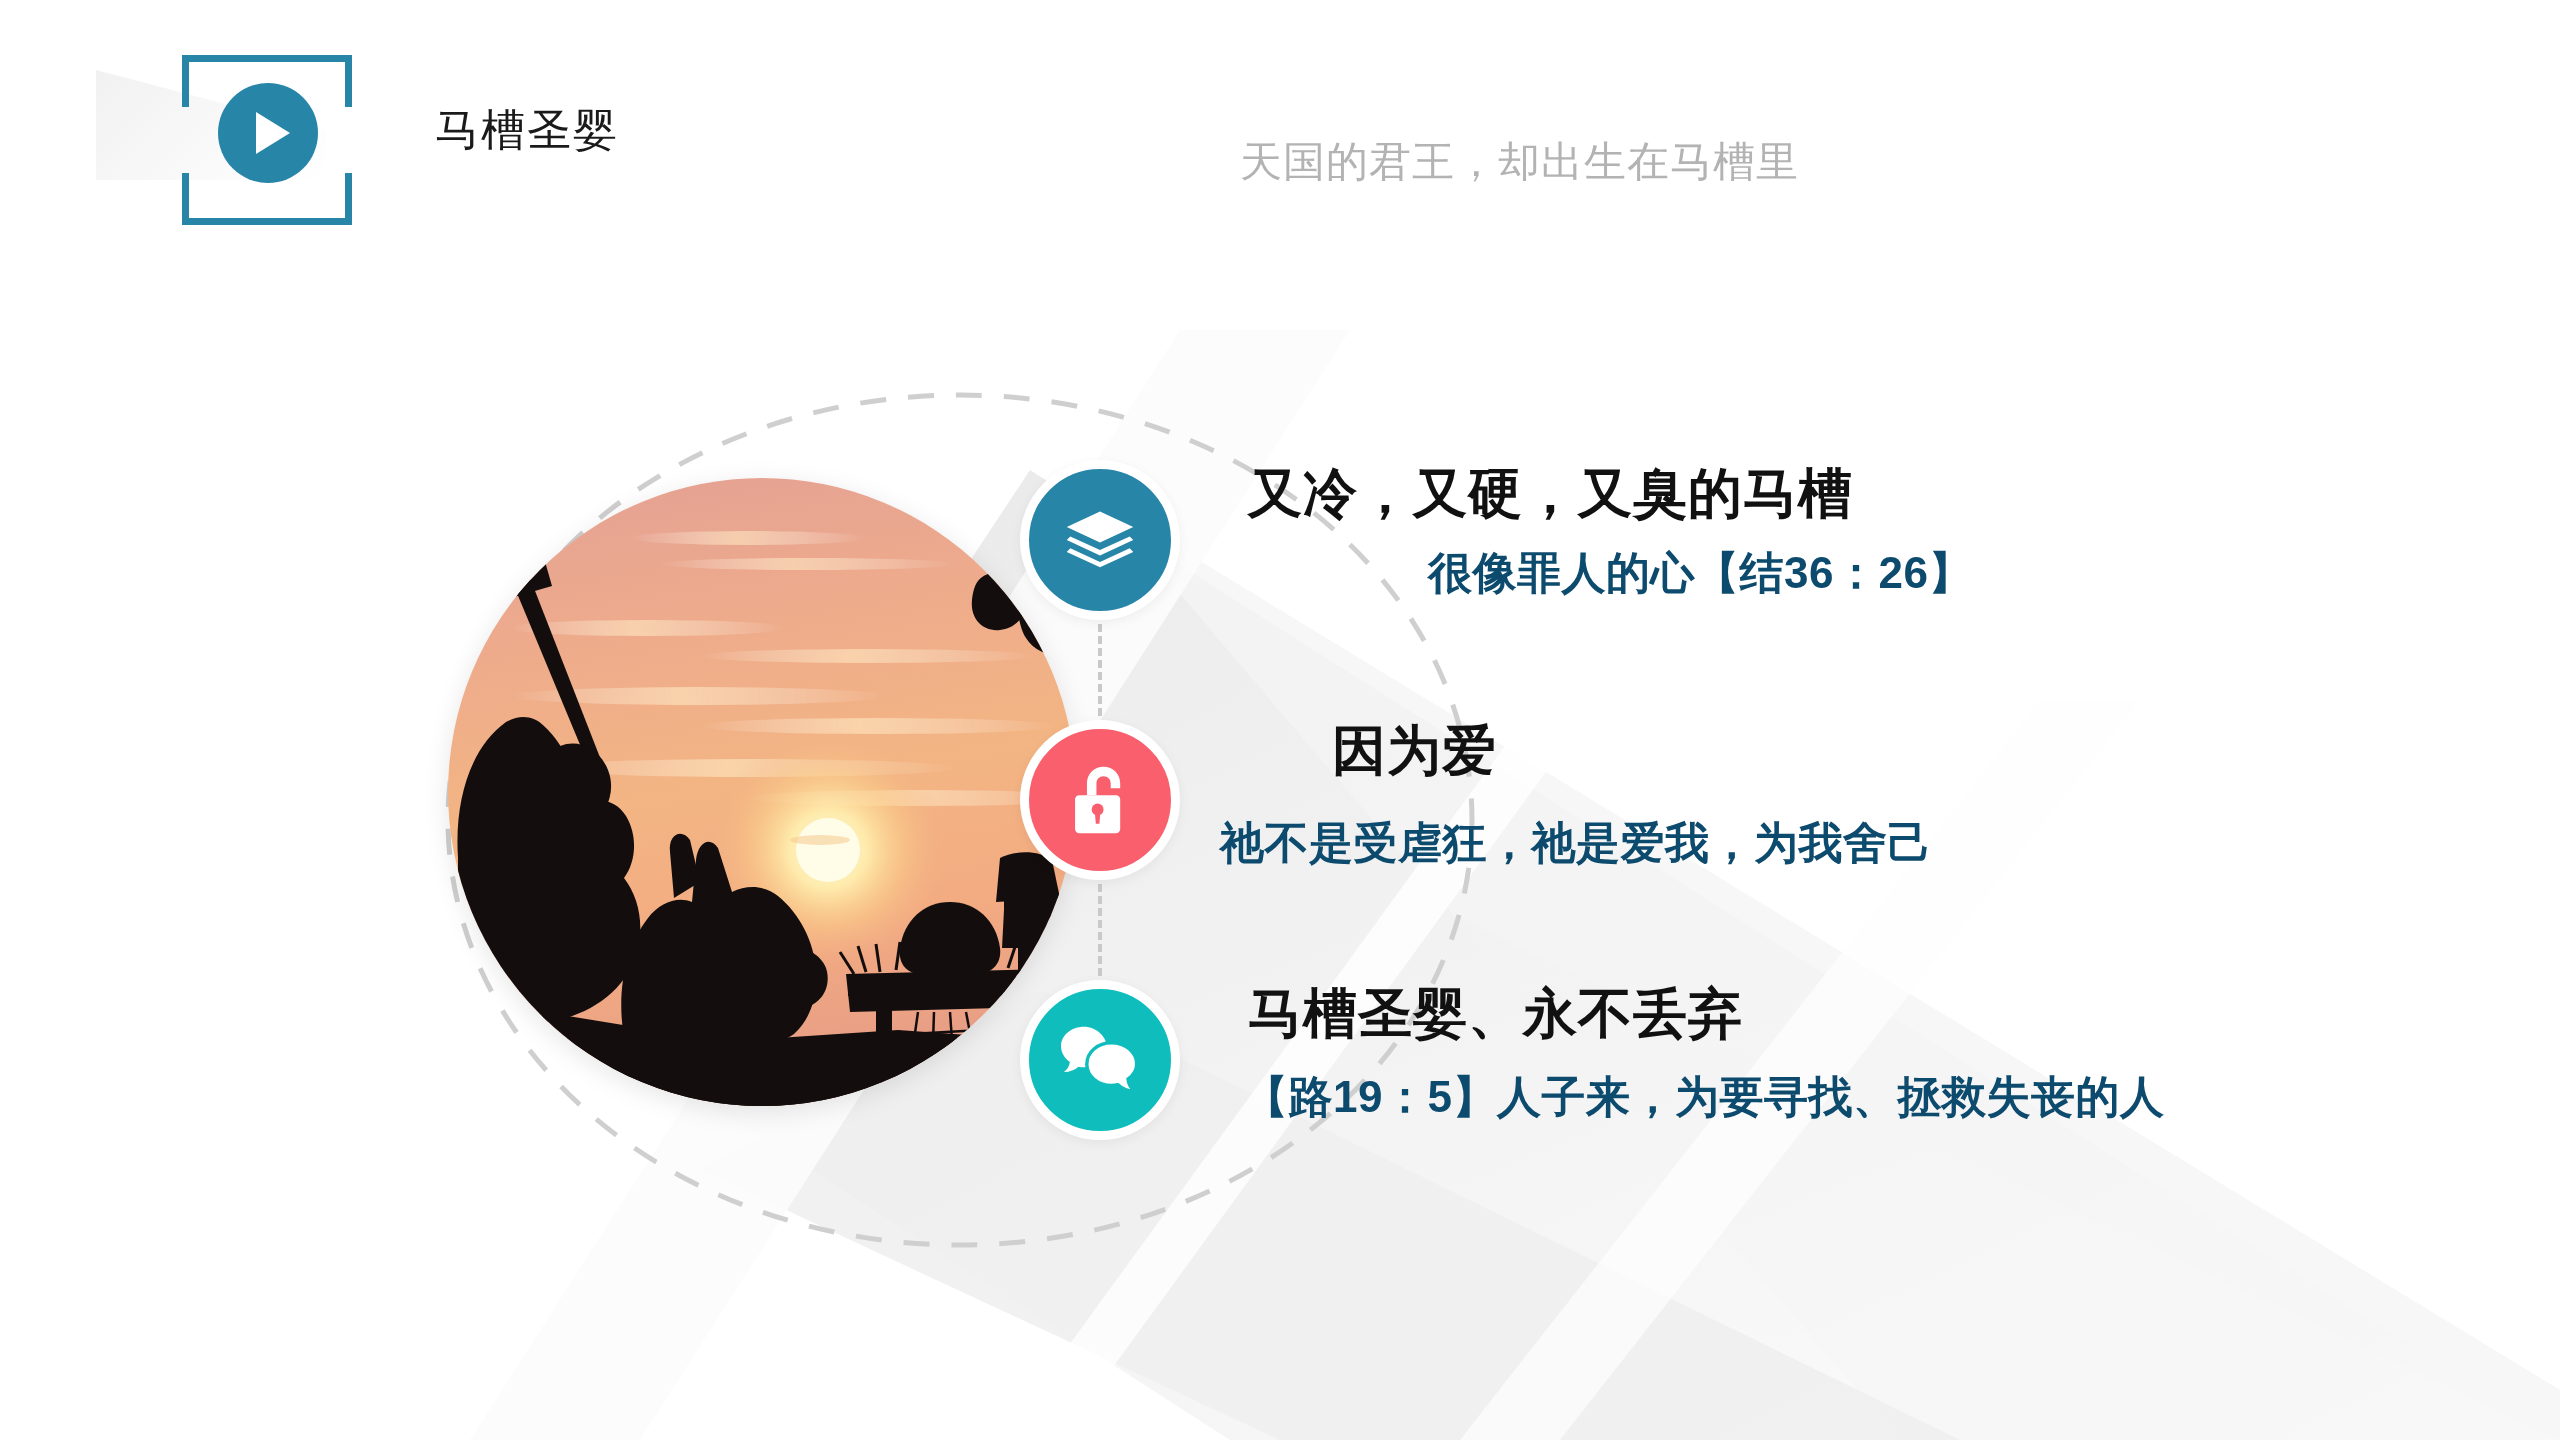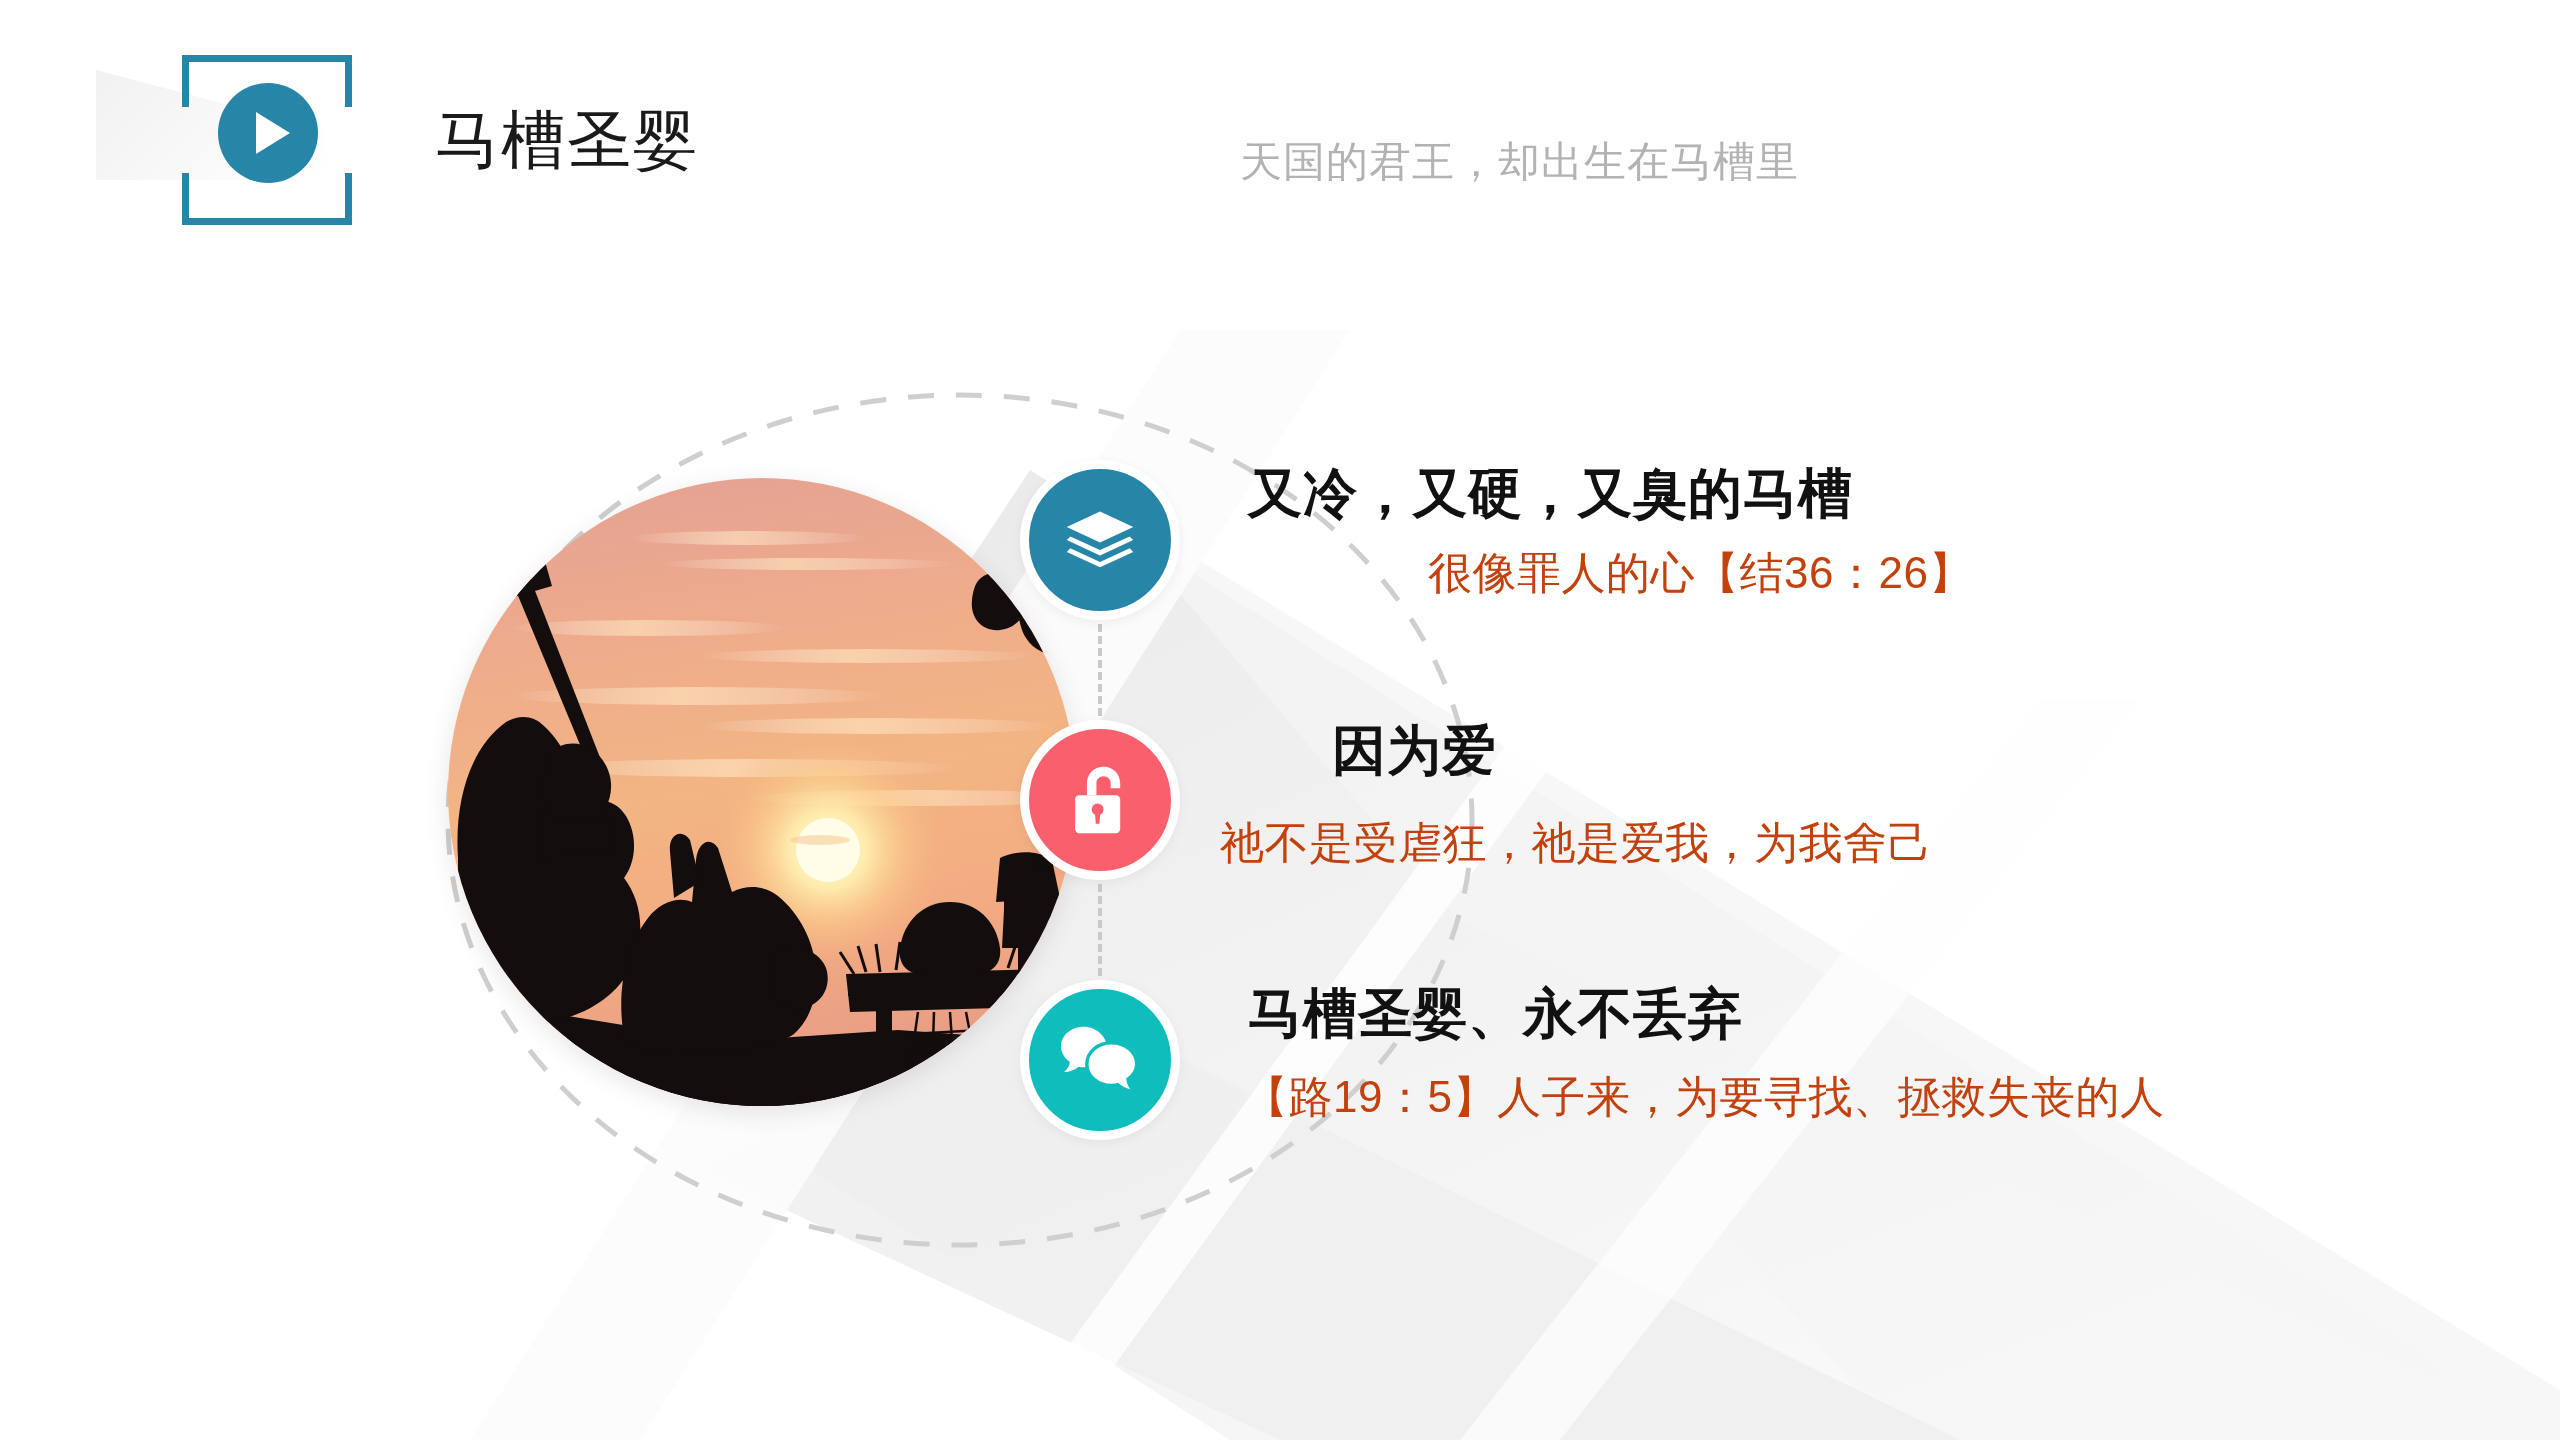--- a/index.html
+++ b/index.html
@@ -94,21 +94,21 @@
     height: 110px;
     background: linear-gradient(135deg, rgba(0,0,0,0.055), rgba(0,0,0,0));
     clip-path: polygon(0% 0%, 100% 55%, 100% 100%, 0% 100%);
     pointer-events: none;
   }
 
   #page-title {
     position: absolute;
     left: 435px;
     top: 108px;
-    font-size: 64px;
+    font-size: 44px;
     font-weight: 400;
     color: #1a1a1a;
     letter-spacing: 2px;
     line-height: 1;
     white-space: nowrap;
   }
 
   #page-subtitle {
     position: absolute;
     left: 1240px;
@@ -181,22 +181,22 @@
   .feat-head {
     font-size: 54px;
     font-weight: bold;
     color: #111111;
     line-height: 1.18;
     letter-spacing: 1px;
     white-space: nowrap;
   }
   .feat-sub {
     font-size: 44px;
-    font-weight: normal;
-    color: #c2410c;
+    font-weight: bold;
+    color: #0c4a6e;
     line-height: 1.32;
     letter-spacing: 0.5px;
   }
 
   
   #row-1 { top: 460px; }
   #row-1 .feature-icon { top: 0; background: #2785A8; }
   #row-1 .feature-text { top: 2px; }
   #row-1 .feat-head { margin-left: 28px; }
   #row-1 .feat-sub  { margin-left: 208px; margin-top: 18px; white-space: nowrap; }

